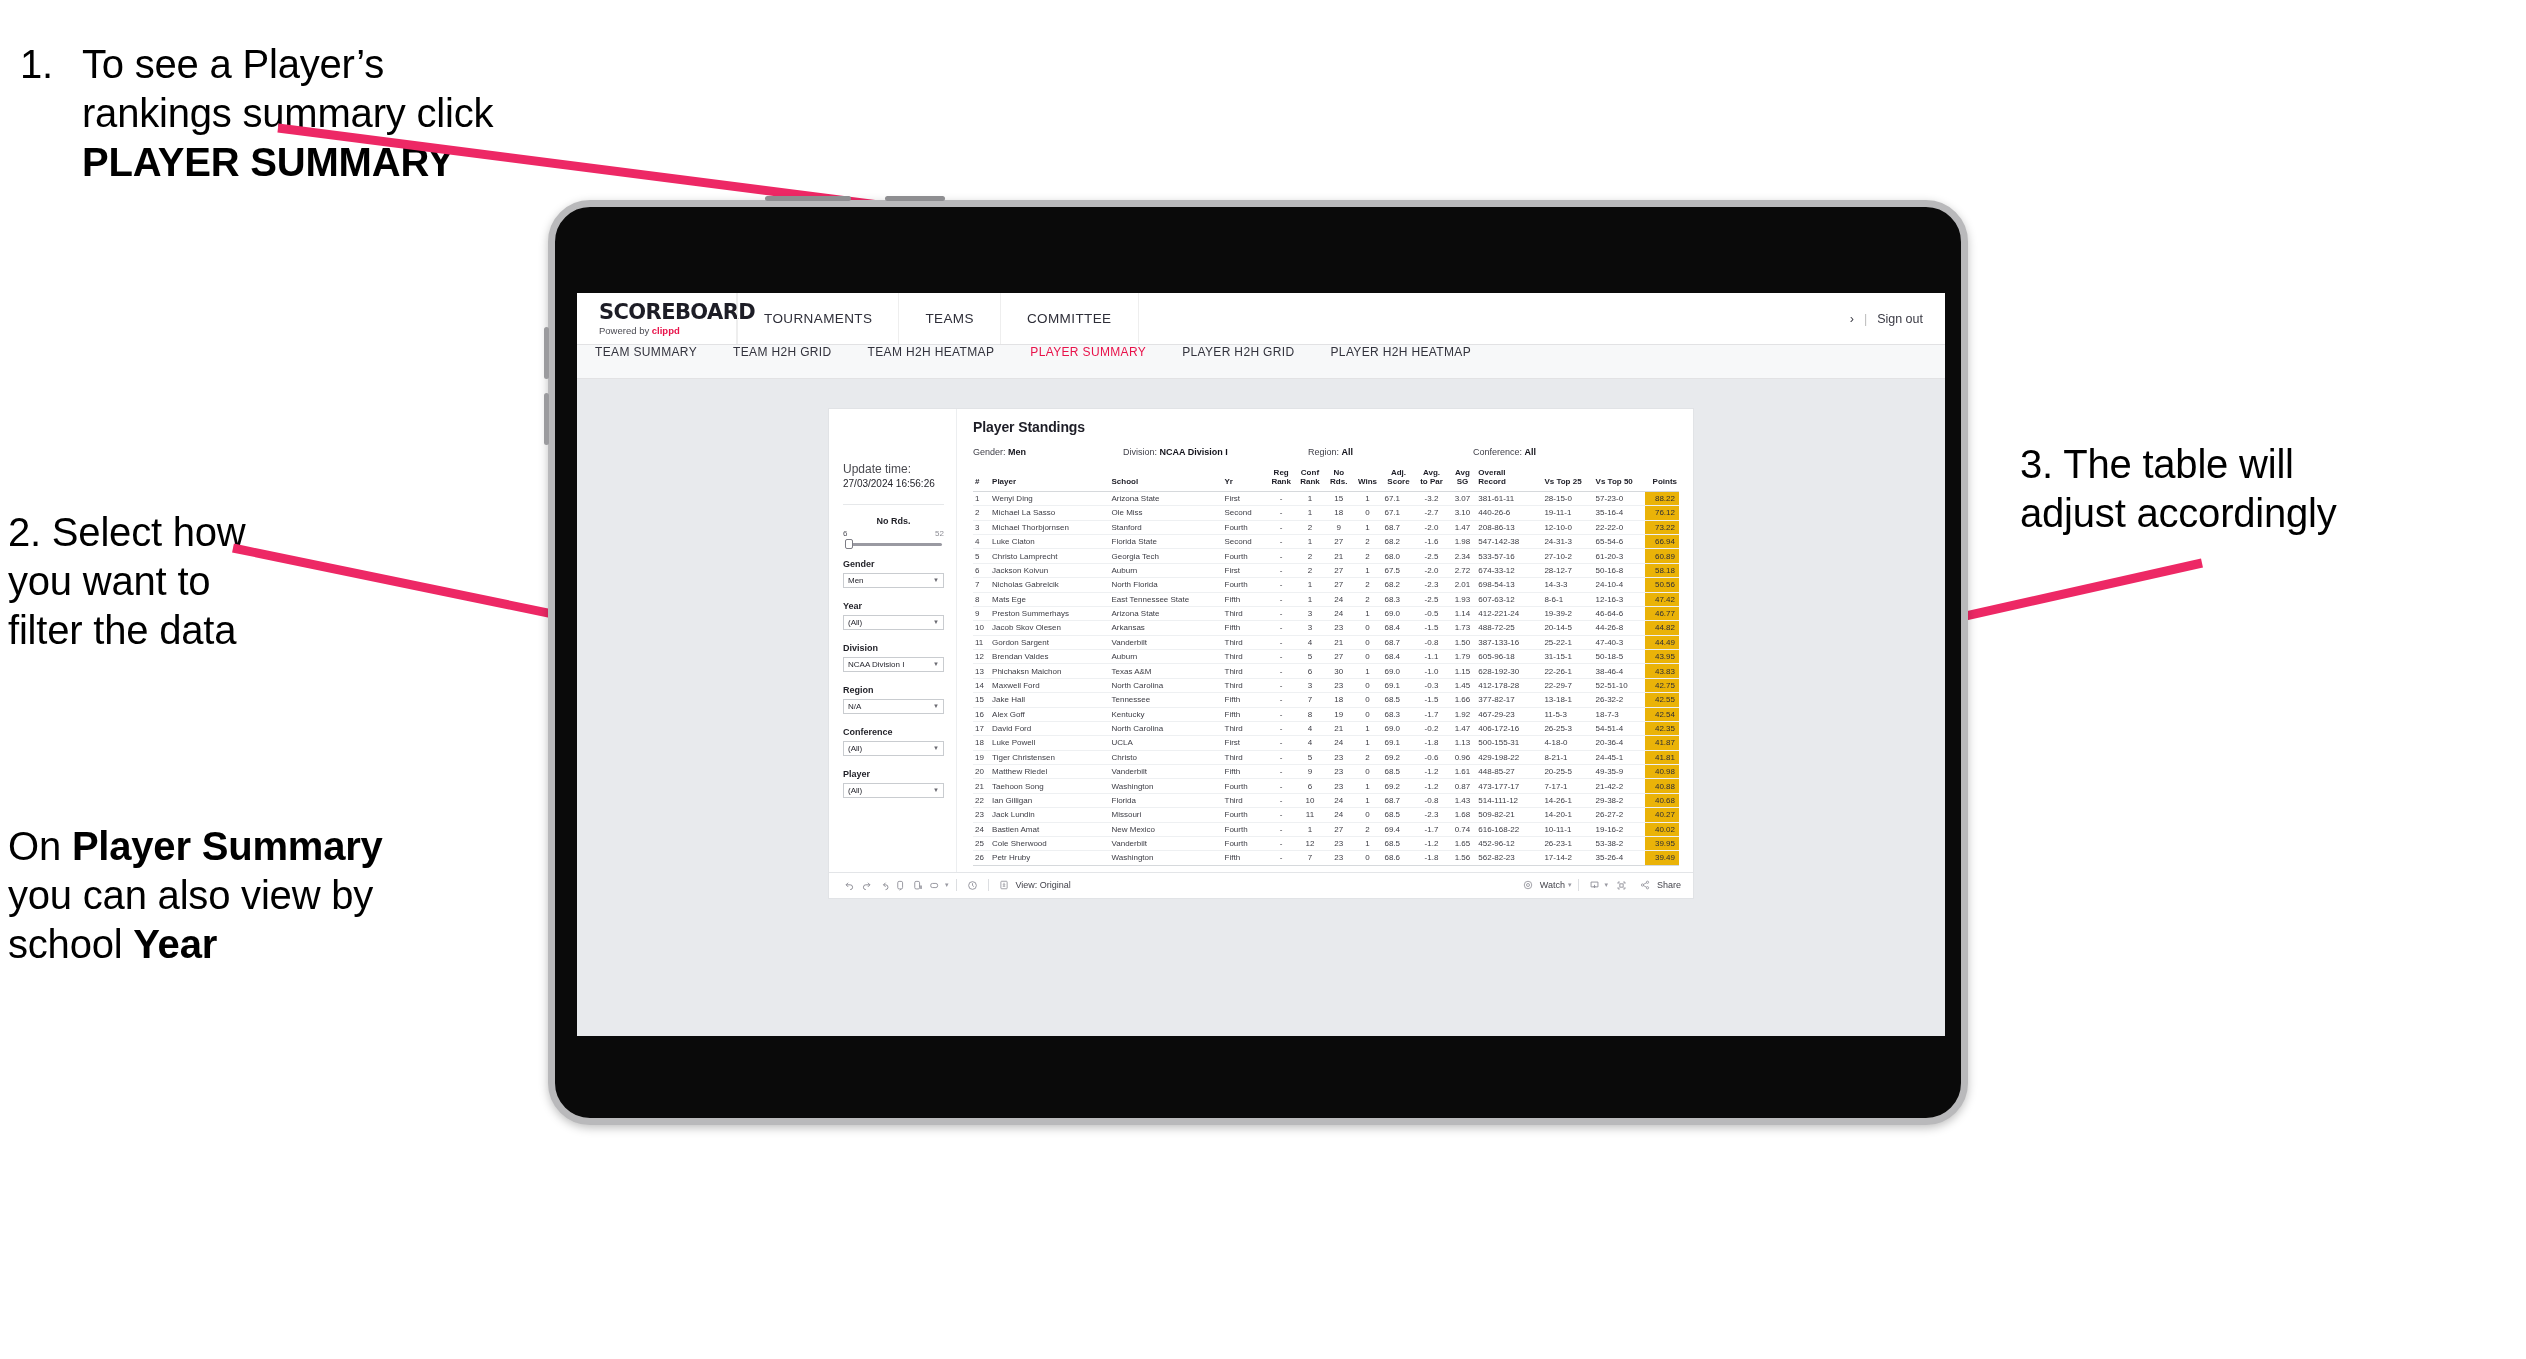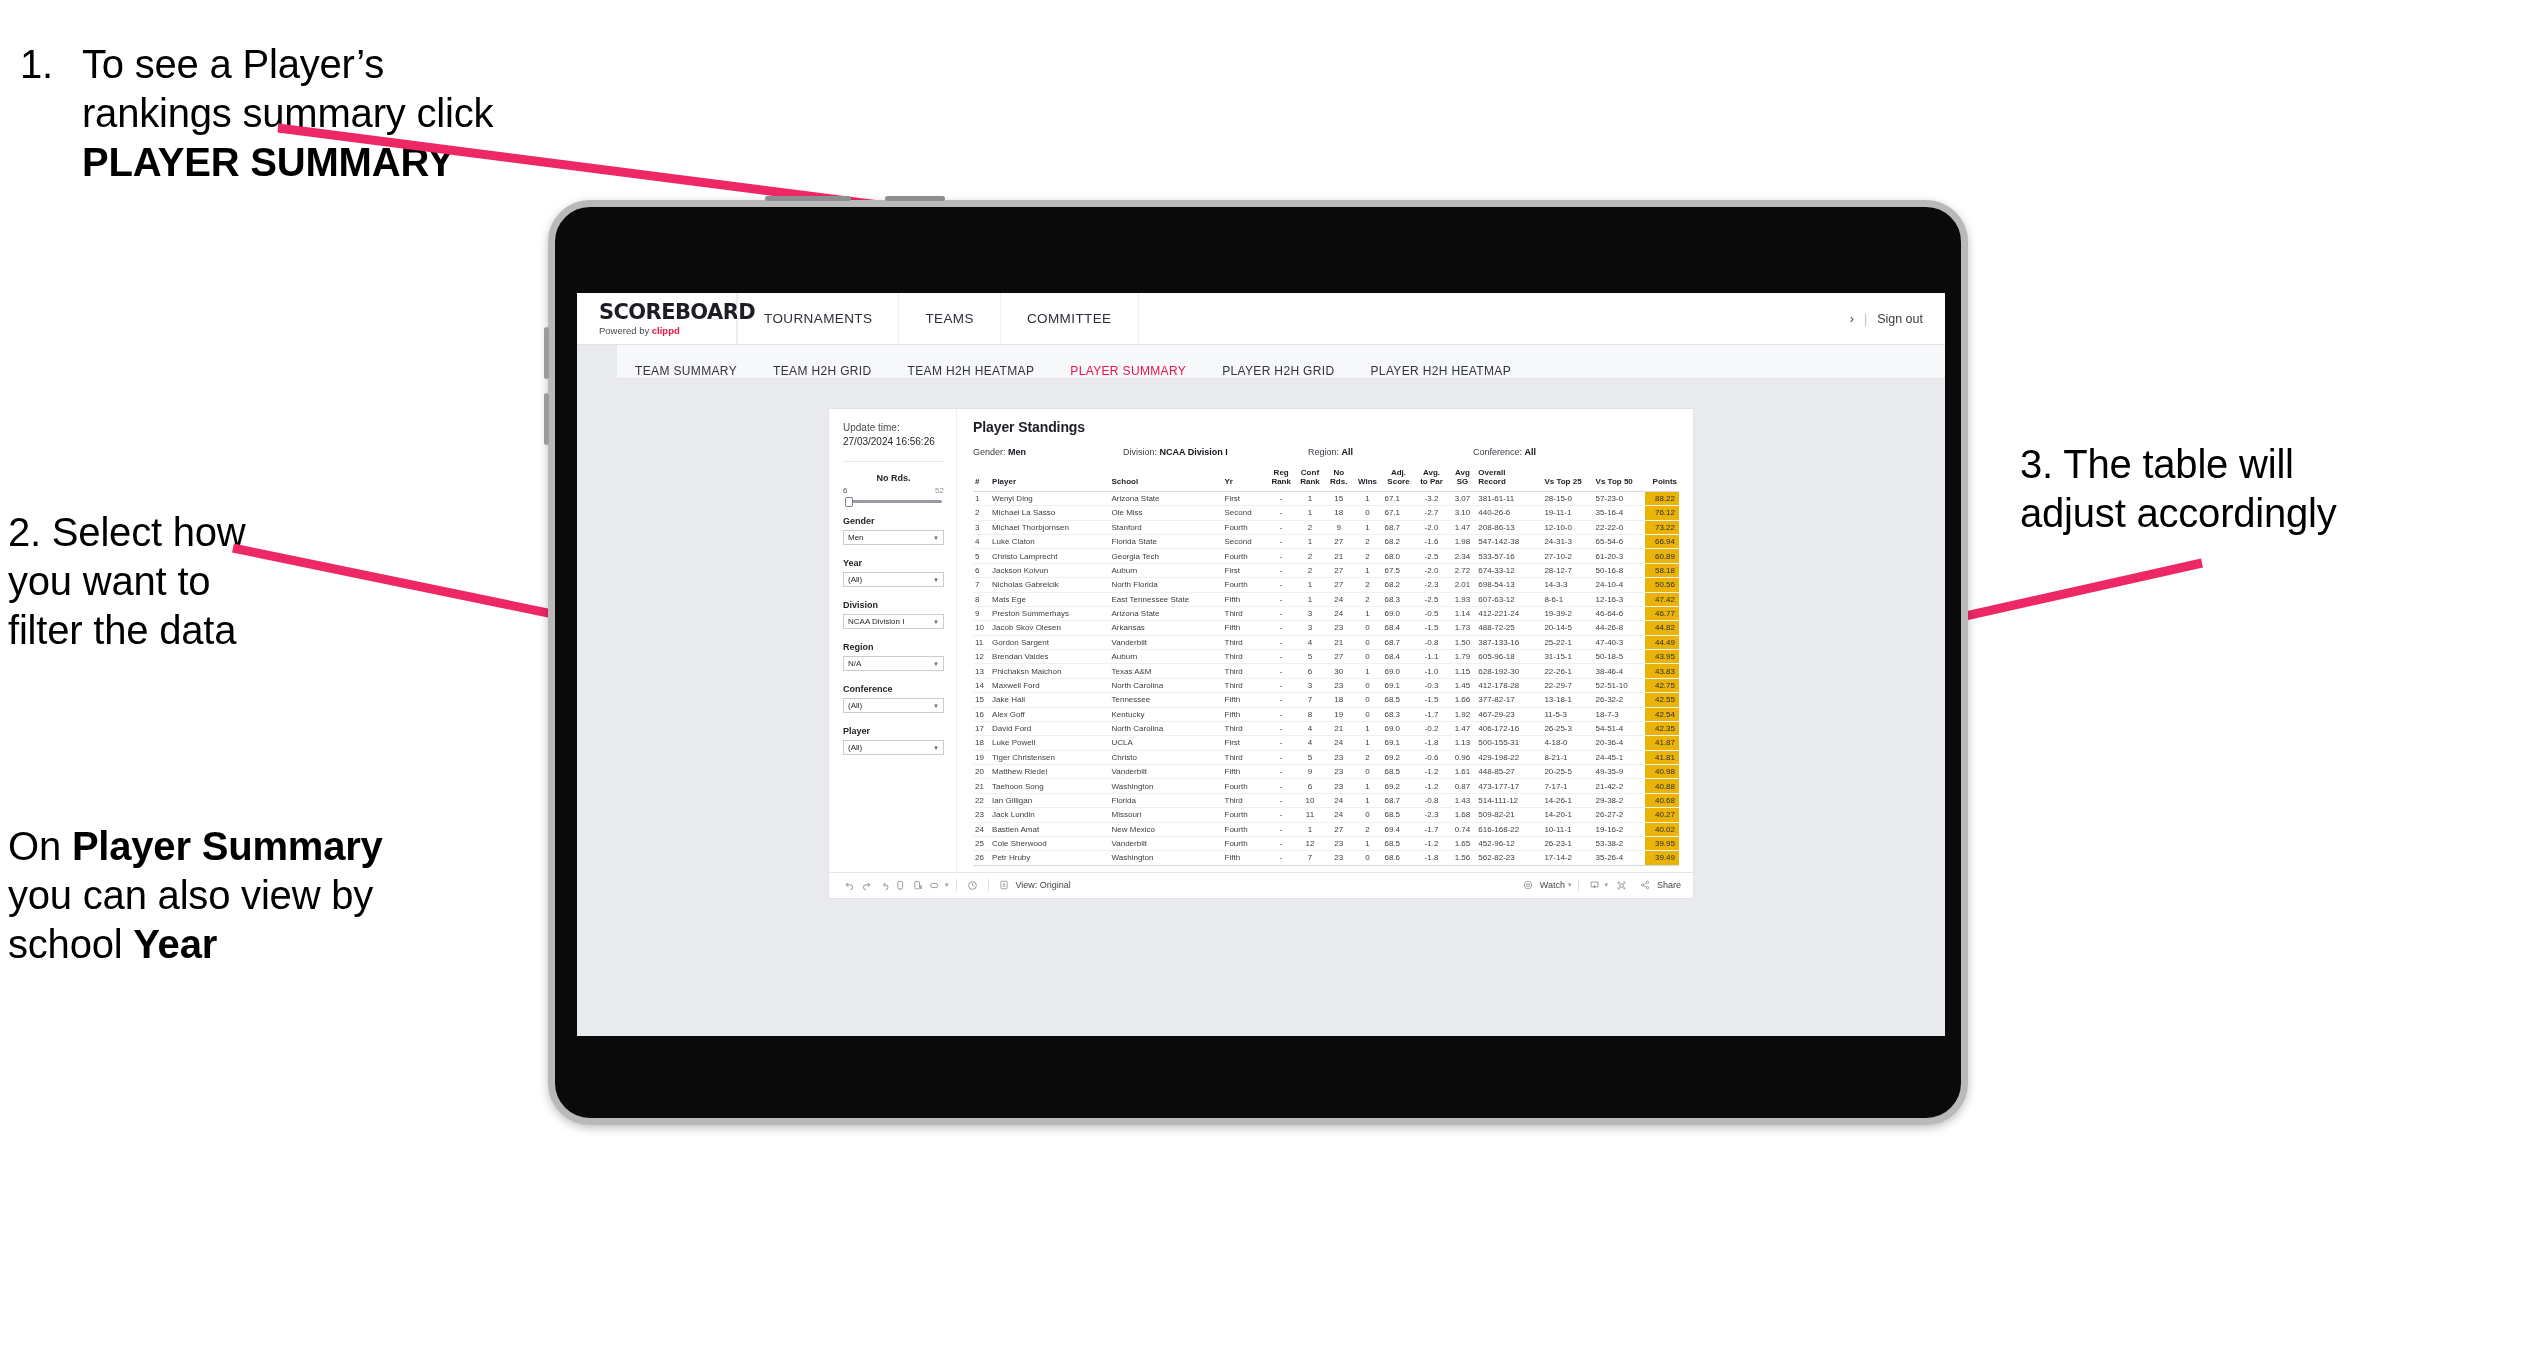--- a/index.html
+++ b/index.html
@@ -85,24 +85,23 @@
   .topnav a:first-child { border-left: 1px solid #eeeeee; }
   .appbar-right {
     margin-left: auto; display: flex; align-items: center;
     padding-right: 22px; gap: 10px; font-size: 12.5px; color: #3a3a44;
   }
   .appbar-right .sep { color: #bdbdbd; }
 
   
   #subnav {
     height: 34px; background: #f7f8f9;
-    display: flex; align-items: flex-end;
+    display: flex; align-items: flex-start;
     border-bottom: 1px solid #e2e2e4;
     padding-left: 18px;
-    margin-left: 40px;
   }
   #subnav a {
     font-size: 12px; color: #33333d; letter-spacing: 0.35px;
     margin-right: 36px; text-decoration: none; white-space: nowrap;
   }
   #subnav a.active { color: #e8124a; }
 
   
   #canvas { padding: 30px 0 0 0; background: #e8eaed; height: 100%; }
   #sheet {
@@ -112,21 +111,21 @@
   }
   #sheet-body { display: flex; }
 
   
   #filters {
     width: 128px; flex: 0 0 128px;
     padding: 12px 12px 14px 14px;
     border-right: 1px solid #eceef0;
     background: #fff;
   }
-  .upd-label { font-size: 10px; color: #4a4a50; line-height: 1.35; }
+  .upd-label { font-size: 12px; color: #4a4a50; line-height: 1.35; margin-top: 40px; }
   .upd-time { font-size: 10px; color: #1f1f26; line-height: 1.35; }
   .divider { height: 1px; background: #e6e8ea; margin: 13px 0 11px; }
   .f-group { margin-bottom: 13px; }
   .f-label { font-size: 9px; color: #1f1f26; font-weight: 600; margin-bottom: 4px; }
   .f-select {
     height: 15px; border: 1px solid #c9ccd0; background: #fff;
     display: flex; align-items: center; padding: 0 4px;
     font-size: 8px; color: #26262e; position: relative;
   }
   .f-select .caret {

